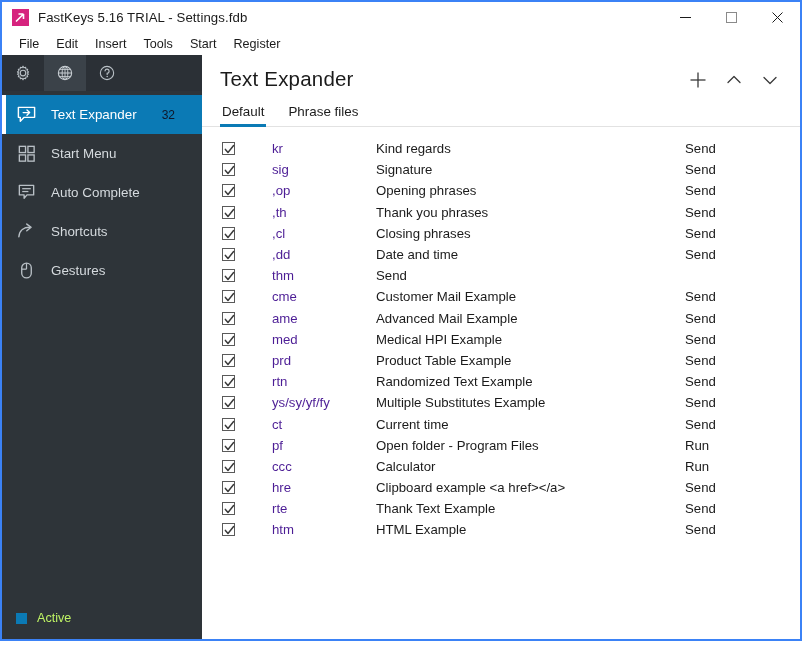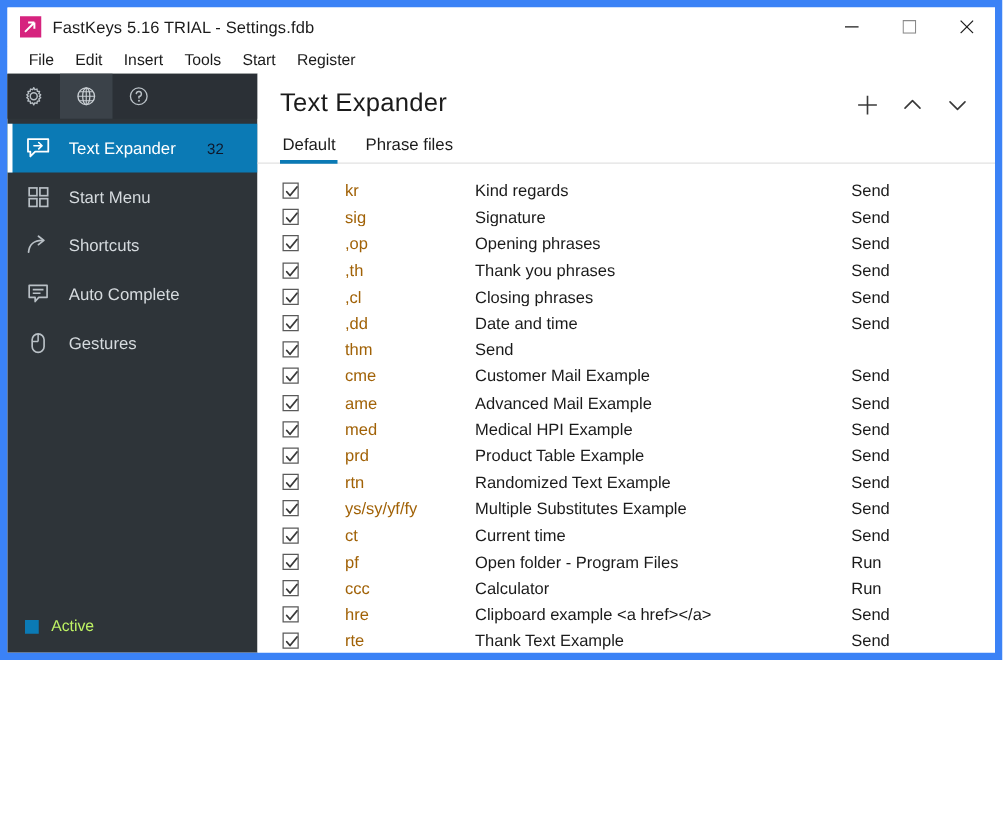--- a/index.html
+++ b/index.html
@@ -10,23 +10,23 @@
     height: 653px;
     overflow: hidden;
     background: #ffffff;
     font-family: "Liberation Sans", sans-serif;
     -webkit-font-smoothing: antialiased;
   }
 
   #app {
     position: relative;
     width: 802px;
-    height: 528px;
+    height: 641px;
     background: #ffffff;
-    border: 6px solid #3b82f6;
+    border: 2px solid #3b82f6;
     display: flex;
     flex-direction: column;
   }
 
   
   .titlebar {
     height: 31px;
     flex: 0 0 31px;
     display: flex;
     align-items: center;
@@ -247,21 +247,21 @@
     border: 1px solid #5a5a5a;
     background: #ffffff;
     position: relative;
   }
   .cb svg { position: absolute; left: 1px; top: 1px; }
   .c-abbr {
     width: 104px;
     flex: 0 0 104px;
     margin-left: 37px;
     font-size: 13.2px;
-    color: #a16207;
+    color: #4c1d95;
     white-space: nowrap;
     overflow: hidden;
   }
   .c-desc {
     flex: 1 1 auto;
     font-size: 13.2px;
     color: #1b1b1b;
     white-space: nowrap;
     overflow: hidden;
     text-overflow: ellipsis;
@@ -374,37 +374,37 @@
               <rect x="12.5" y="12.5" width="6.5" height="6.5" fill="none" stroke="#b9c0c6" stroke-width="1.4"></rect>
             </svg>
           </span>
           <span class="nav-label">Start Menu</span>
           <span class="nav-badge"></span>
         </div>
 
         <div class="nav-item">
           <span class="nav-icon">
             <svg width="21" height="21" viewBox="0 0 22 22">
-              <path d="M3 16.5 C3.5 9.5 8.5 6.5 14.5 6.6" fill="none" stroke="#b9c0c6" stroke-width="1.5" stroke-linecap="round"></path>
-              <path d="M11.3 3.2 L15.8 6.6 L11.3 10.2" fill="none" stroke="#b9c0c6" stroke-width="1.5" stroke-linecap="round" stroke-linejoin="round"></path>
-            </svg>
-          </span>
-          <span class="nav-label">Shortcuts</span>
+              <path d="M3.5 3.5 H18.5 V13.5 H11.5 L8.5 17 V13.5 H3.5 Z" fill="none" stroke="#b9c0c6" stroke-width="1.4" stroke-linejoin="round"></path>
+              <line x1="6.5" y1="7" x2="15.5" y2="7" stroke="#b9c0c6" stroke-width="1.3"></line>
+              <line x1="6.5" y1="10" x2="13" y2="10" stroke="#b9c0c6" stroke-width="1.3"></line>
+            </svg>
+          </span>
+          <span class="nav-label">Auto Complete</span>
           <span class="nav-badge"></span>
         </div>
 
         <div class="nav-item">
           <span class="nav-icon">
             <svg width="21" height="21" viewBox="0 0 22 22">
-              <path d="M3.5 3.5 H18.5 V13.5 H11.5 L8.5 17 V13.5 H3.5 Z" fill="none" stroke="#b9c0c6" stroke-width="1.4" stroke-linejoin="round"></path>
-              <line x1="6.5" y1="7" x2="15.5" y2="7" stroke="#b9c0c6" stroke-width="1.3"></line>
-              <line x1="6.5" y1="10" x2="13" y2="10" stroke="#b9c0c6" stroke-width="1.3"></line>
-            </svg>
-          </span>
-          <span class="nav-label">Auto Complete</span>
+              <path d="M3 16.5 C3.5 9.5 8.5 6.5 14.5 6.6" fill="none" stroke="#b9c0c6" stroke-width="1.5" stroke-linecap="round"></path>
+              <path d="M11.3 3.2 L15.8 6.6 L11.3 10.2" fill="none" stroke="#b9c0c6" stroke-width="1.5" stroke-linecap="round" stroke-linejoin="round"></path>
+            </svg>
+          </span>
+          <span class="nav-label">Shortcuts</span>
           <span class="nav-badge"></span>
         </div>
 
         <div class="nav-item">
           <span class="nav-icon">
             <svg width="21" height="21" viewBox="0 0 22 22">
               <rect x="6" y="3.2" width="10" height="15.6" rx="5" fill="none" stroke="#b9c0c6" stroke-width="1.4"></rect>
               <line x1="11" y1="3.4" x2="11" y2="9.6" stroke="#b9c0c6" stroke-width="1.3"></line>
               <line x1="6.2" y1="9.6" x2="11" y2="9.6" stroke="#b9c0c6" stroke-width="1.3"></line>
             </svg>

